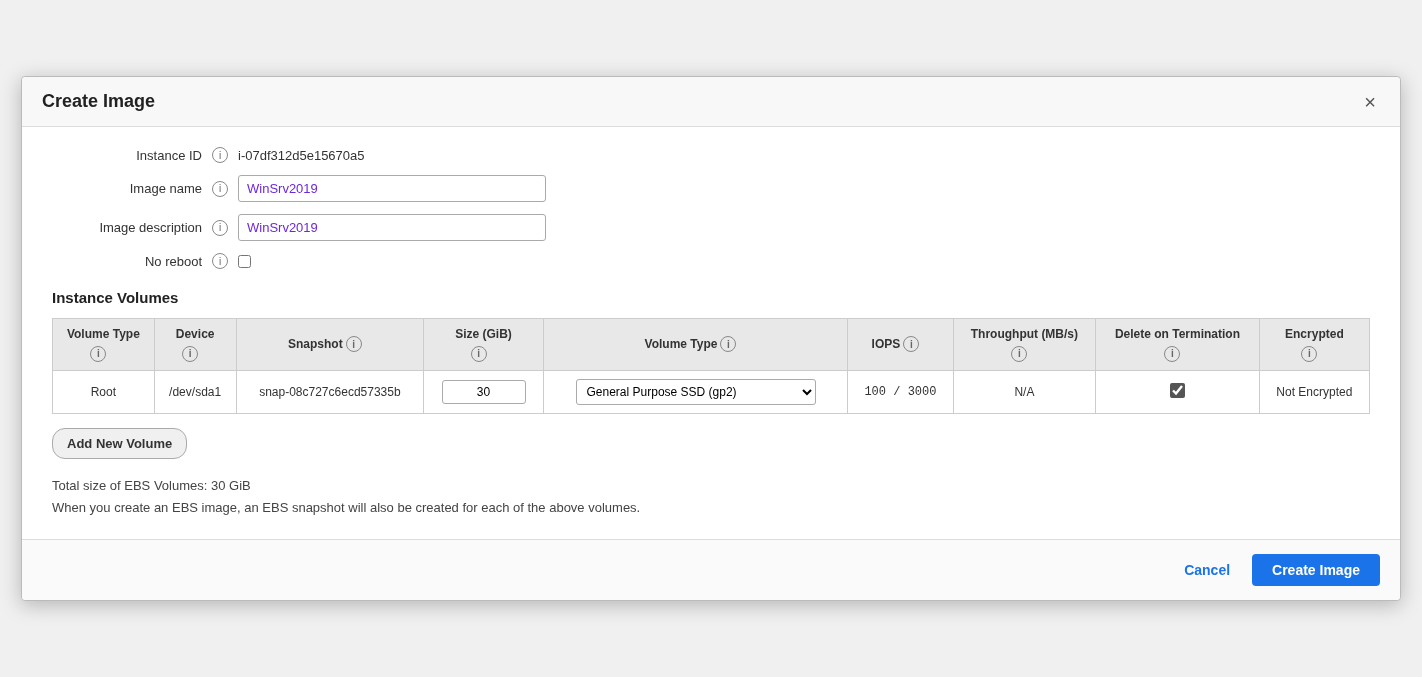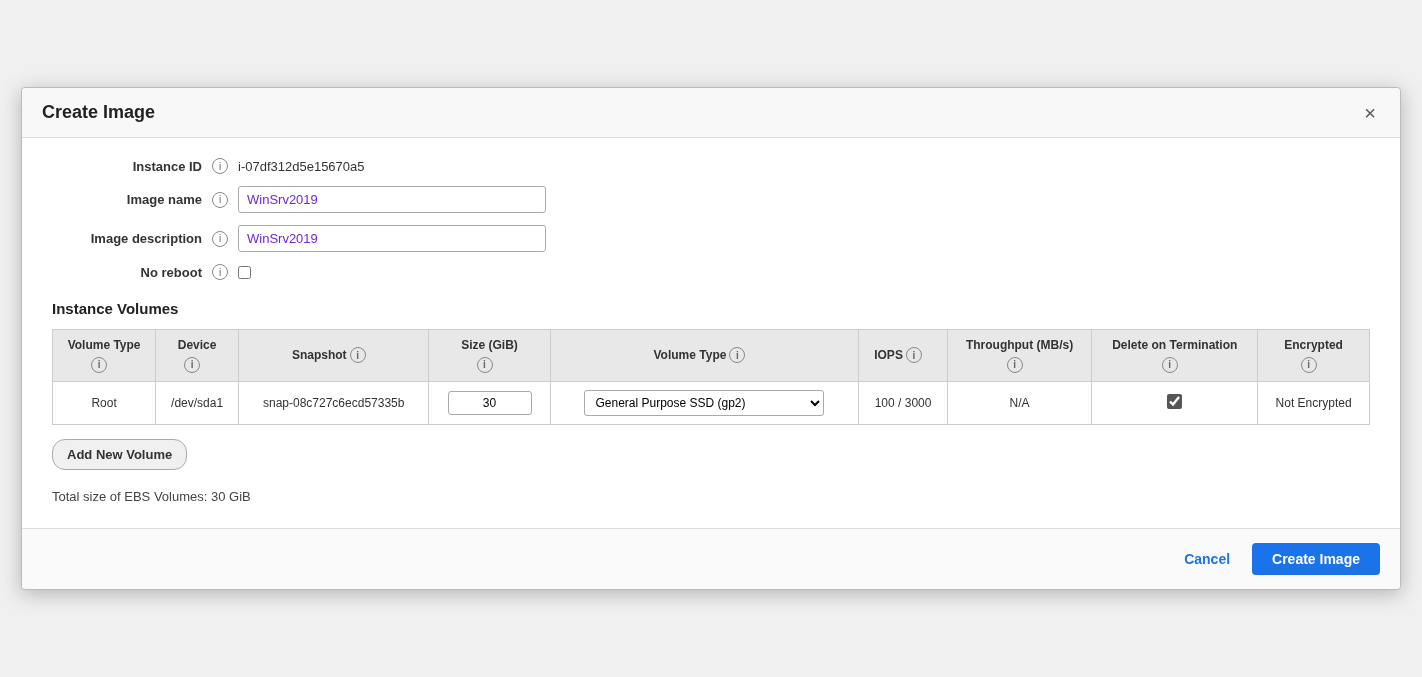--- a/index.html
+++ b/index.html
@@ -52,21 +52,21 @@
     }
     .form-row {
       display: flex;
       align-items: center;
       margin-bottom: 12px;
     }
     .form-label {
       text-align: right;
       width: 160px;
       min-width: 160px;
-      font-weight: 700;
+      font-weight: 400;
       color: #333;
       padding-right: 10px;
       font-size: 13px;
     }
     .info-icon {
       display: inline-flex;
       align-items: center;
       justify-content: center;
       width: 16px;
       height: 16px;
@@ -194,20 +194,21 @@
       color: #fff;
       border: none;
       border-radius: 4px;
       font-size: 14px;
       font-weight: 600;
       padding: 8px 20px;
       cursor: pointer;
     }
     .iops-cell {
       white-space: nowrap;
+      font-family: Liberation Mono, monospace;
     }
     .dialog-wrapper {
       position: relative;
     }
     input[type="checkbox"] {
       accent-color: #555;
     }
   </style>
 </head>
 <body>
@@ -333,20 +334,21 @@
             <td class="checkbox-cell"><input type="checkbox" checked="" style=""></td>
             <td>Not Encrypted</td>
           </tr>
         </tbody>
     </table>
 
     <button class="add-volume-btn">Add New Volume</button>
 
     <div class="info-text">
       <div>Total size of EBS Volumes: 30 GiB</div>
+      <div>When you create an EBS image, an EBS snapshot will also be created for each of the above volumes.</div>
     </div>
   </div>
 
   <div class="dialog-footer">
     <button class="cancel-btn">Cancel</button>
     <button class="create-btn">Create Image</button>
   </div>
 </div>
 
 </body></html>

